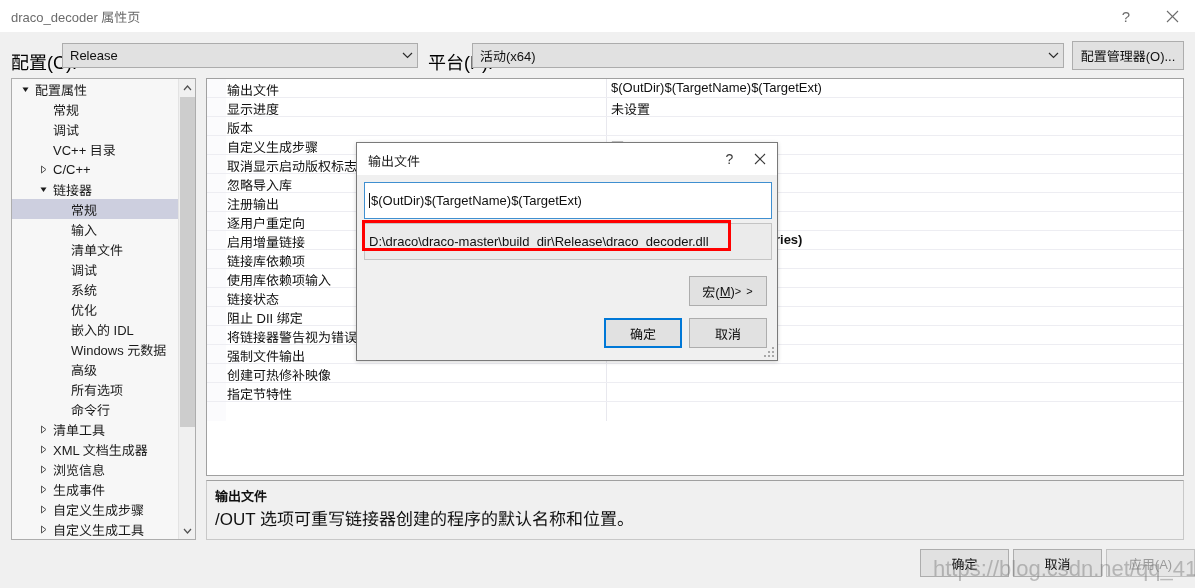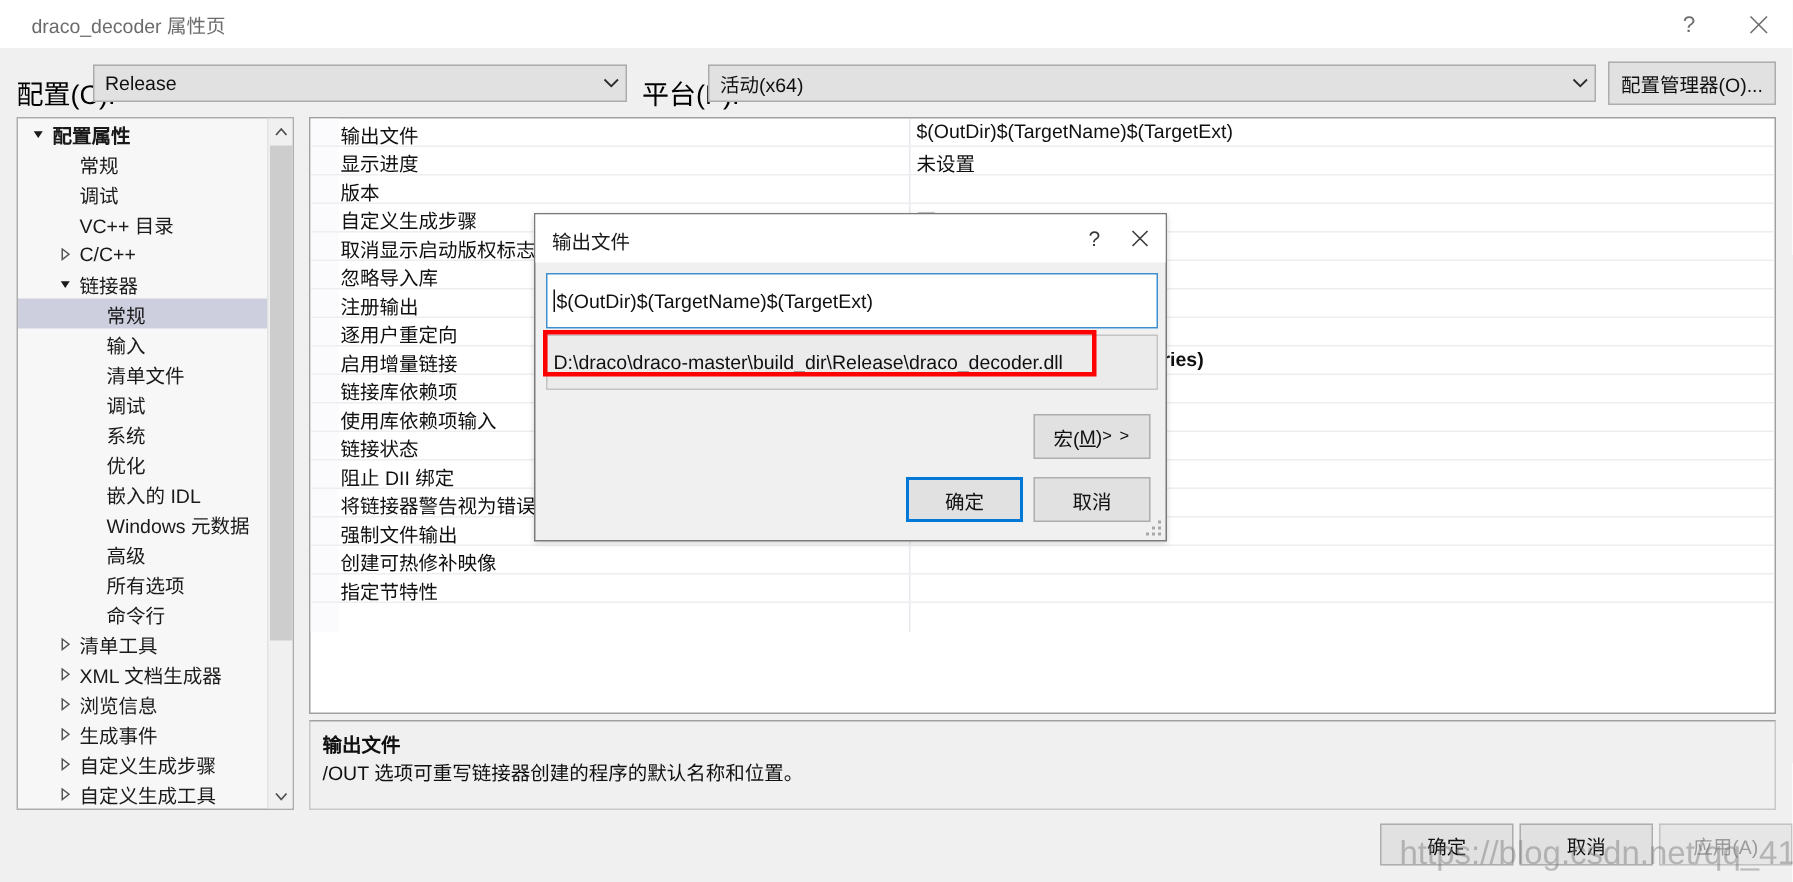--- a/index.html
+++ b/index.html
@@ -17,21 +17,21 @@
     background: #f0f0f0;
   }
 
   
   .titlebar {
     position: absolute; left: 0; top: 0; width: 1195px; height: 32px;
     background: #ffffff;
   }
   .titlebar .title {
     position: absolute; left: 11px; top: 7px;
-    font-size: 13px; color: #6b6b6b; white-space: nowrap; margin-left: 10px;
+    font-size: 13px; color: #6b6b6b; white-space: nowrap;
   }
   .tb-btn {
     position: absolute; top: 0; width: 46px; height: 32px;
     display: flex; align-items: center; justify-content: center;
     color: #6d6d6d; font-size: 15px; cursor: default;
   }
   .tb-help { right: 46px; }
   .tb-close { right: 0; font-size: 17px; font-weight: 300; }
   .tb-btn svg { display:block; }
 
@@ -148,21 +148,21 @@
     background: #f0f0f0;
     border: 1px solid #c8c8c8;
     border-top: 1px solid #a0a0a0;
   }
   .desc-title {
     position: absolute; left: 8px; top: 5px;
     font-size: 13px; font-weight: bold; color: #101010;
   }
   .desc-body {
     position: absolute; left: 8px; top: 24px;
-    font-size: 13px; color: #101010;
+    font-size: 17px; color: #101010;
   }
 
   
   .btn-footer {
     position: absolute; top: 549px; width: 89px; height: 28px;
   }
   .btn-ok-main { left: 920px; }
   .btn-cancel-main { left: 1013px; }
   .btn-apply-main { left: 1106px; color: #9a9a9a; border-color: #c2c2c2; background: #e6e6e6; }
 
@@ -277,21 +277,21 @@
     <span class="chev">
       <svg width="11" height="7" viewBox="0 0 11 7" aria-hidden="true">
         <polyline points="1,1 5.5,5.5 10,1" fill="none" stroke="#2b2b2b" stroke-width="1.2"></polyline>
       </svg>
     </span>
   </div>
   <div class="btn btn-configmgr">配置管理器(O)...</div>
 
   <div class="tree-panel">
     <div class="tree-items" id="tree-items">
-        <div class="tree-row" style="padding-left: 6px; font-weight: bold;">
+        <div class="tree-row" style="padding-left: 6px;">
           <span class="tree-arrow">
             <svg width="9" height="9" viewBox="0 0 9 9" aria-hidden="true">
               <polygon points="1.5,2.5 7.5,2.5 4.5,7" fill="#1a1a1a"></polygon>
             </svg>
           </span>
           <span class="tree-label">配置属性</span>
         </div>
         <div class="tree-row" style="padding-left: 24px;">
           <span class="tree-arrow"></span>
           <span class="tree-label">常规</span>

